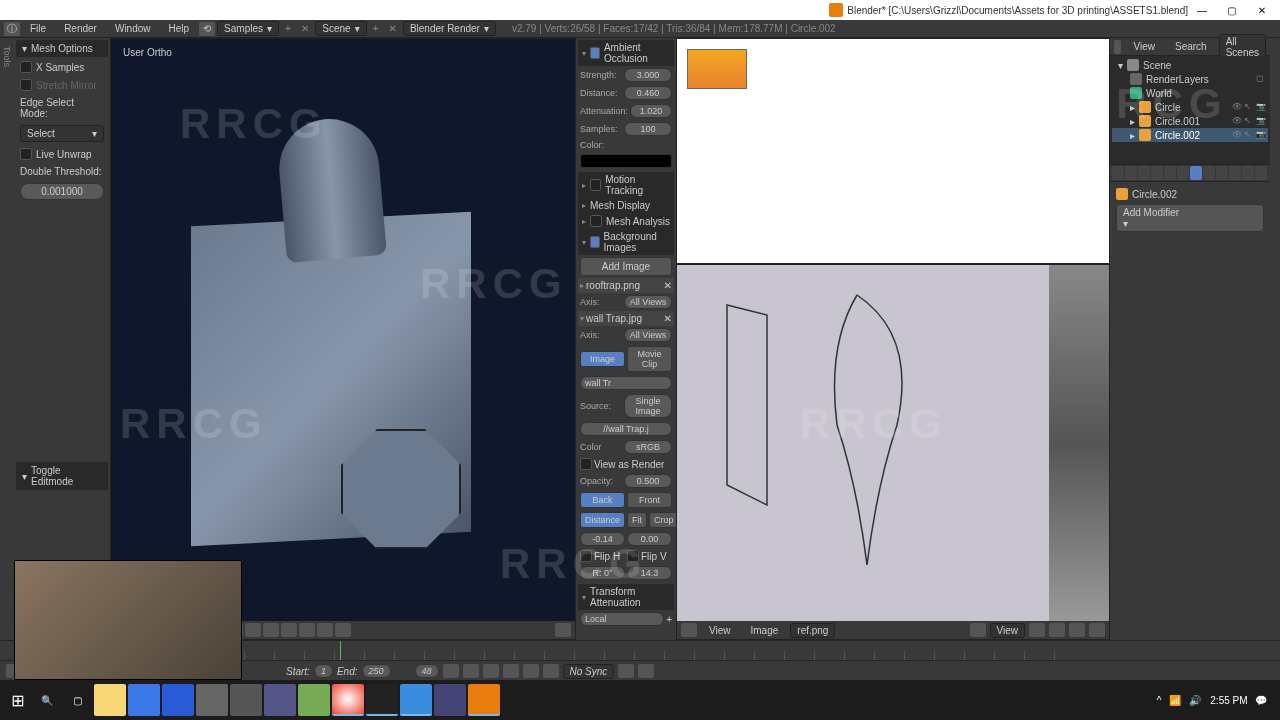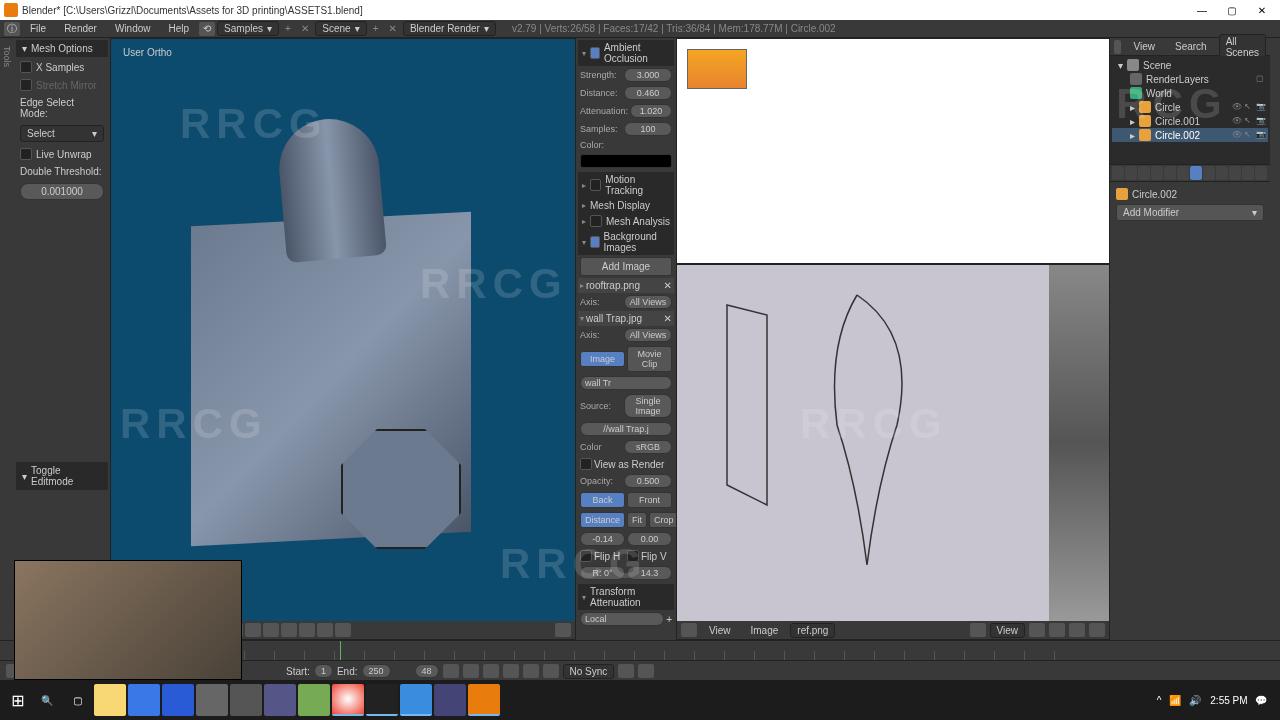--- a/index.html
+++ b/index.html
@@ -1,19 +1,19 @@
 <!DOCTYPE html>
 <html><head>
 <meta charset="utf-8">
 <style>
 * { margin: 0; padding: 0; box-sizing: border-box; font-family: Arial, sans-serif; font-size: 10px; user-select: none; }
 body { background: #393939; color: #ccc; width: 1280px; height: 720px; overflow: hidden; position: relative; }
 
 
-.titlebar { height: 20px; background: #fff; color: #333; display: flex; align-items: center; padding: 0 4px; justify-content: space-between; }
+.titlebar { height: 20px; background: #fff; color: #333; display: flex; align-items: center; padding: 0 4px; justify-content: flex-end; }
 .titlebar-left { display: flex; align-items: center; gap: 4px; }
 .titlebar-icon { width: 14px; height: 14px; background: #e87d0d; border-radius: 2px; }
 .titlebar-controls { display: flex; gap: 2px; }
 .titlebar-btn { width: 28px; height: 18px; display: flex; align-items: center; justify-content: center; color: #000; }
 
 
 .topmenu { height: 18px; background: #393939; border-bottom: 1px solid #222; display: flex; align-items: center; padding: 0 4px; gap: 2px; }
 .menu-icon { width: 16px; height: 14px; background: #555; border-radius: 2px; display: flex; align-items: center; justify-content: center; }
 .menu-item { padding: 2px 8px; color: #ccc; cursor: pointer; }
 .menu-dropdown { background: #333; border: 1px solid #222; padding: 1px 6px; display: flex; align-items: center; gap: 4px; border-radius: 3px; }
@@ -28,21 +28,21 @@
 
 
 .left-panel { width: 96px; background: #393939; padding: 2px; }
 .panel-header { background: #292929; padding: 3px 6px; color: #ccc; display: flex; align-items: center; gap: 4px; }
 .panel-row { display: flex; align-items: center; padding: 2px 4px; gap: 4px; margin-top: 2px; }
 .checkbox { width: 12px; height: 12px; background: #222; border: 1px solid #555; border-radius: 2px; }
 .panel-dropdown { background: #333; border: 1px solid #222; padding: 2px 6px; border-radius: 3px; width: 100%; display: flex; justify-content: space-between; }
 .panel-num { background: #595959; border: 1px solid #333; padding: 2px 4px; border-radius: 8px; width: 100%; text-align: center; }
 
 
-.viewport3d { flex: 1; background: #0c4a6e; position: relative; border: 1px solid #222; }
+.viewport3d { flex: 1; background: #0f172a; position: relative; border: 1px solid #222; }
 .viewport-label { position: absolute; top: 8px; left: 12px; color: #ccc; }
 .viewport-header { position: absolute; bottom: 0; left: 0; right: 0; height: 18px; background: #393939; display: flex; align-items: center; padding: 0 4px; gap: 2px; }
 .vp-btn { width: 16px; height: 14px; background: #555; border-radius: 2px; }
 .vp-btn.active { background: #5680c2; }
 
 
 .npanel { width: 100px; background: #393939; padding: 2px; overflow-y: auto; }
 .np-section { margin-bottom: 2px; }
 .np-header { background: #292929; padding: 2px 4px; display: flex; align-items: center; gap: 4px; }
 .np-arrow { font-size: 8px; color: #888; }
@@ -70,28 +70,28 @@
 .tree-icon.world { background: #3a7; }
 .tree-icon.obj { background: #e8a23d; }
 .tree-toggles { margin-left: auto; display: flex; gap: 2px; }
 .tree-toggle { width: 10px; height: 10px; color: #888; font-size: 8px; }
 
 .props-tabs { height: 18px; background: #393939; display: flex; align-items: center; padding: 0 2px; gap: 1px; border-top: 1px solid #222; border-bottom: 1px solid #222; }
 .prop-tab { width: 12px; height: 14px; background: #444; border-radius: 2px; }
 .prop-tab.active { background: #5680c2; }
 .props-body { flex: 1; background: #393939; padding: 4px; }
 .props-row { display: flex; align-items: center; gap: 4px; padding: 2px; }
-.props-btn { background: #555; border: 1px solid #333; padding: 2px 6px; border-radius: 3px; width: 100%; text-align: left; display: flex; justify-content: space-between; }
+.props-btn { background: #555; border: 1px solid #333; padding: 2px 6px; border-radius: 3px; width: 100%; text-align: left; display: flex; justify-content: space-between; flex-direction: column; }
 
 
 .timeline { height: 40px; background: #393939; border-top: 1px solid #222; position: relative; }
 .timeline-ruler { height: 20px; background: #393939; display: flex; align-items: center; position: relative; overflow: hidden; border-bottom: 1px solid #222; }
 .tick { position: absolute; color: #888; font-size: 9px; border-left: 1px solid #555; padding-left: 2px; height: 100%; display: flex; align-items: flex-end; }
 .playhead { position: absolute; top: 0; bottom: 0; width: 1px; background: #5fb35f; }
-.timeline-header { height: 20px; display: flex; align-items: center; padding: 0 6px; gap: 4px; }
+.timeline-header { height: 20px; display: flex; align-items: center; padding: 0 6px; gap: 4px; font-style: italic; }
 .tl-field { background: #595959; border: 1px solid #333; padding: 1px 6px; border-radius: 8px; font-size: 9px; }
 .tl-btn { width: 16px; height: 14px; background: #555; border-radius: 2px; }
 
 
 .taskbar { height: 40px; background: #1c1c1c; display: flex; align-items: center; padding: 0 4px; gap: 2px; position: absolute; bottom: 0; left: 0; right: 0; }
 .task-icon { width: 28px; height: 28px; display: flex; align-items: center; justify-content: center; color: #fff; }
 .task-icon.start { font-size: 16px; }
 .task-app { width: 32px; height: 32px; border-radius: 2px; border-bottom: 2px solid transparent; }
 .task-app.active { background: #333; border-bottom-color: #76b9ed; }
 .task-tray { margin-left: auto; display: flex; align-items: center; gap: 8px; color: #fff; padding: 0 8px; }

